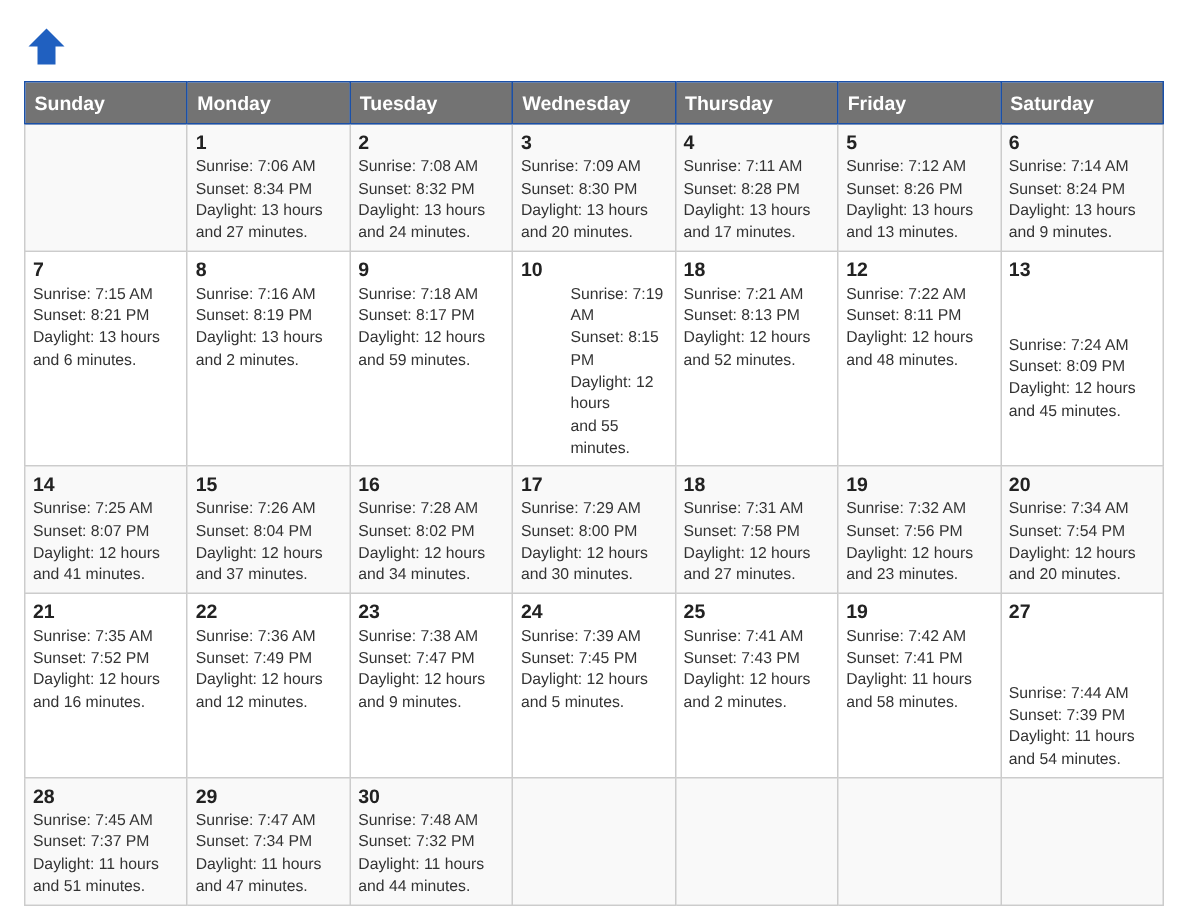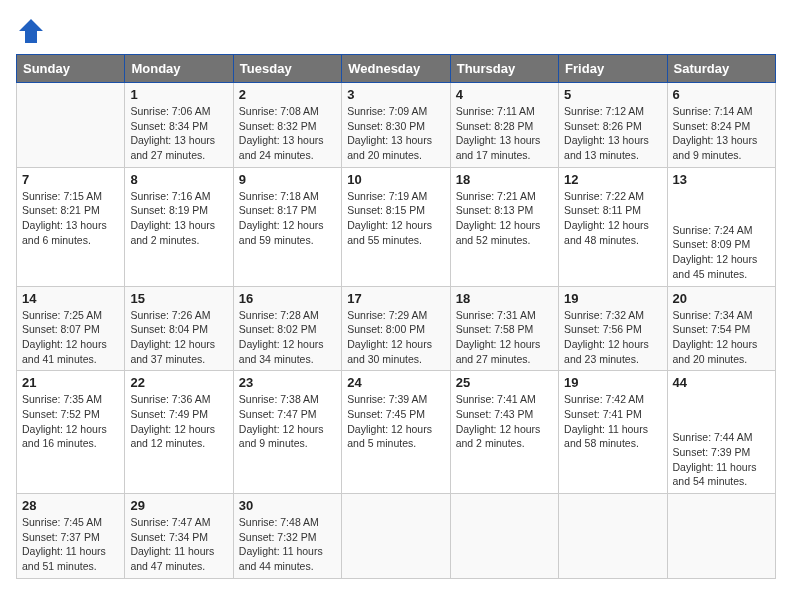--- a/index.html
+++ b/index.html
@@ -190,21 +190,21 @@
         </td>
         <td>
           <div class="day-number">9</div>
           <div class="day-info" style="white-space: pre-line;">Sunrise: 7:18 AM
 Sunset: 8:17 PM
 Daylight: 12 hours
 and 59 minutes.</div>
         </td>
         <td>
           <div class="day-number">10</div>
-          <div class="day-info" style="white-space: pre-line;">Sunrise: 7:19 AM
+          <div class="day-info" style="white-space: pre-line; margin-left: 33px;">Sunrise: 7:19 AM
 Sunset: 8:15 PM
 Daylight: 12 hours
 and 55 minutes.</div>
         </td>
         <td>
           <div class="day-number">18</div>
           <div class="day-info" style="white-space: pre-line;">Sunrise: 7:21 AM
 Sunset: 8:13 PM
 Daylight: 12 hours
 and 52 minutes.</div>
@@ -312,21 +312,21 @@
 and 2 minutes.</div>
         </td>
         <td>
           <div class="day-number">19</div>
           <div class="day-info" style="white-space: pre-line;">Sunrise: 7:42 AM
 Sunset: 7:41 PM
 Daylight: 11 hours
 and 58 minutes.</div>
         </td>
         <td>
-          <div class="day-number">44</div>
+          <div class="day-number">27</div>
           <div class="day-info" style="white-space: pre-line; margin-top: 40px;">Sunrise: 7:44 AM
 Sunset: 7:39 PM
 Daylight: 11 hours
 and 54 minutes.</div>
         </td>
       </tr>
       <tr>
         <td>
           <div class="day-number">28</div>
           <div class="day-info" style="white-space: pre-line;">Sunrise: 7:45 AM

